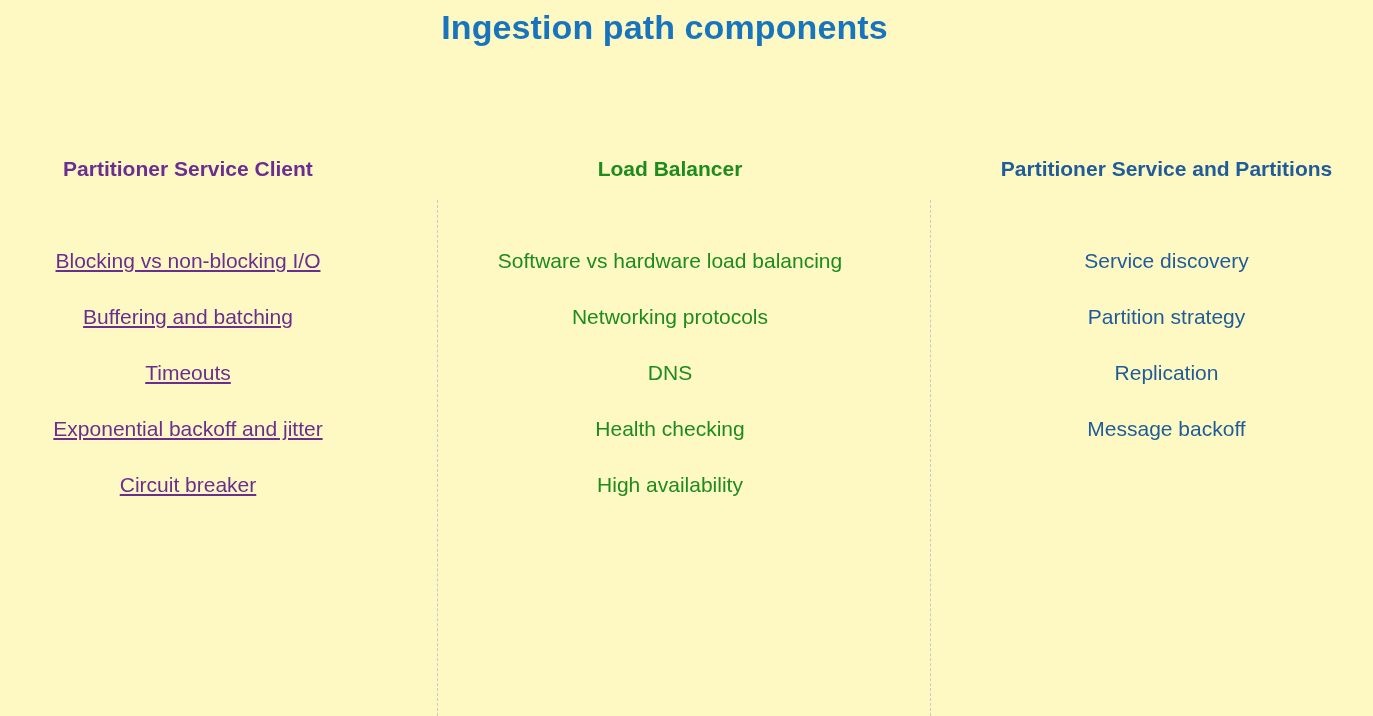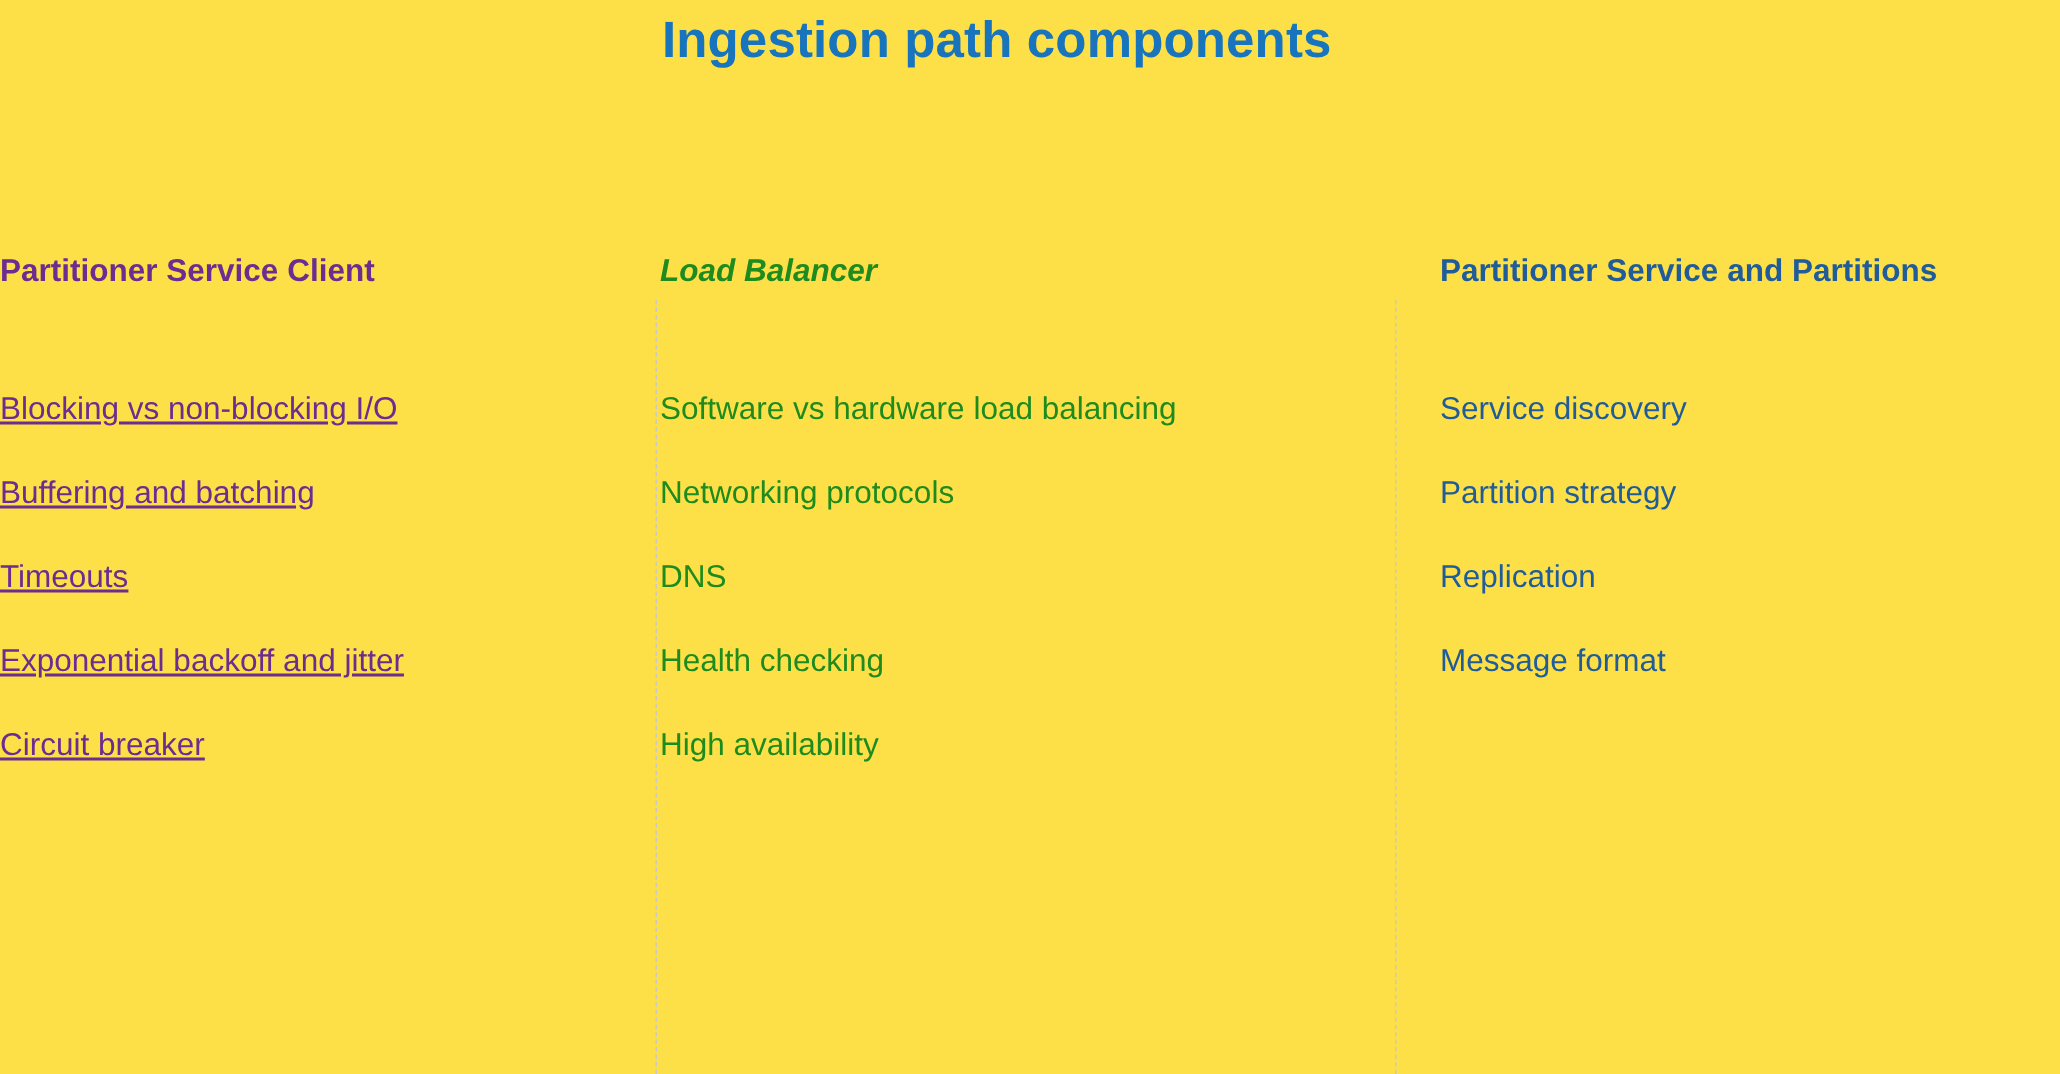--- a/index.html
+++ b/index.html
@@ -9,21 +9,21 @@
     background: #ffffff;
   }
   body {
     font-family: "Liberation Sans", sans-serif;
     -webkit-font-smoothing: antialiased;
   }
   .slide {
     position: relative;
     width: 1373px;
     height: 716px;
-    background: #fde047;
+    background: #fef9c3;
     overflow: hidden;
   }
   .slide-title {
     position: absolute;
     left: 0;
     top: 8px;
     width: 1329px;
     text-align: center;
     font-size: 34px;
     font-weight: bold;
@@ -39,35 +39,36 @@
     width: 0;
     height: 516px;
     border-left: 1px dashed #c9c9c9;
   }
   .divider-1 { left: 437px; }
   .divider-2 { left: 930px; }
 
   
   .column {
     position: absolute;
-    top: 160px;
+    top: 148px;
+    text-align: center;
   }
   .col-1 { left: 0px;    width: 376px; }
   .col-2 { left: 440px;  width: 460px; }
   .col-3 { left: 960px;  width: 413px; }
 
   .col-header {
     font-size: 21px;
     font-weight: bold;
     white-space: nowrap;
     line-height: 42px;
     height: 42px;
   }
   .col-1 .col-header { color: #6B2D90; }
-  .col-2 .col-header { color: #1E8B1E; font-style: italic; }
+  .col-2 .col-header { color: #1E8B1E; }
   .col-3 .col-header { color: #1F5C99; }
 
   .col-list {
     margin: 0;
     padding: 0;
     list-style: none;
     margin-top: 57px;
   }
   .col-list li {
     font-size: 21px;
@@ -111,17 +112,17 @@
       <li>High availability</li>
     </ul>
   </div>
 
   <div class="column col-3">
     <div class="col-header">Partitioner Service and Partitions</div>
     <ul class="col-list">
       <li>Service discovery</li>
       <li>Partition strategy</li>
       <li>Replication</li>
-      <li>Message format</li>
+      <li>Message backoff</li>
     </ul>
   </div>
 
 </div>
 
 </body></html>

